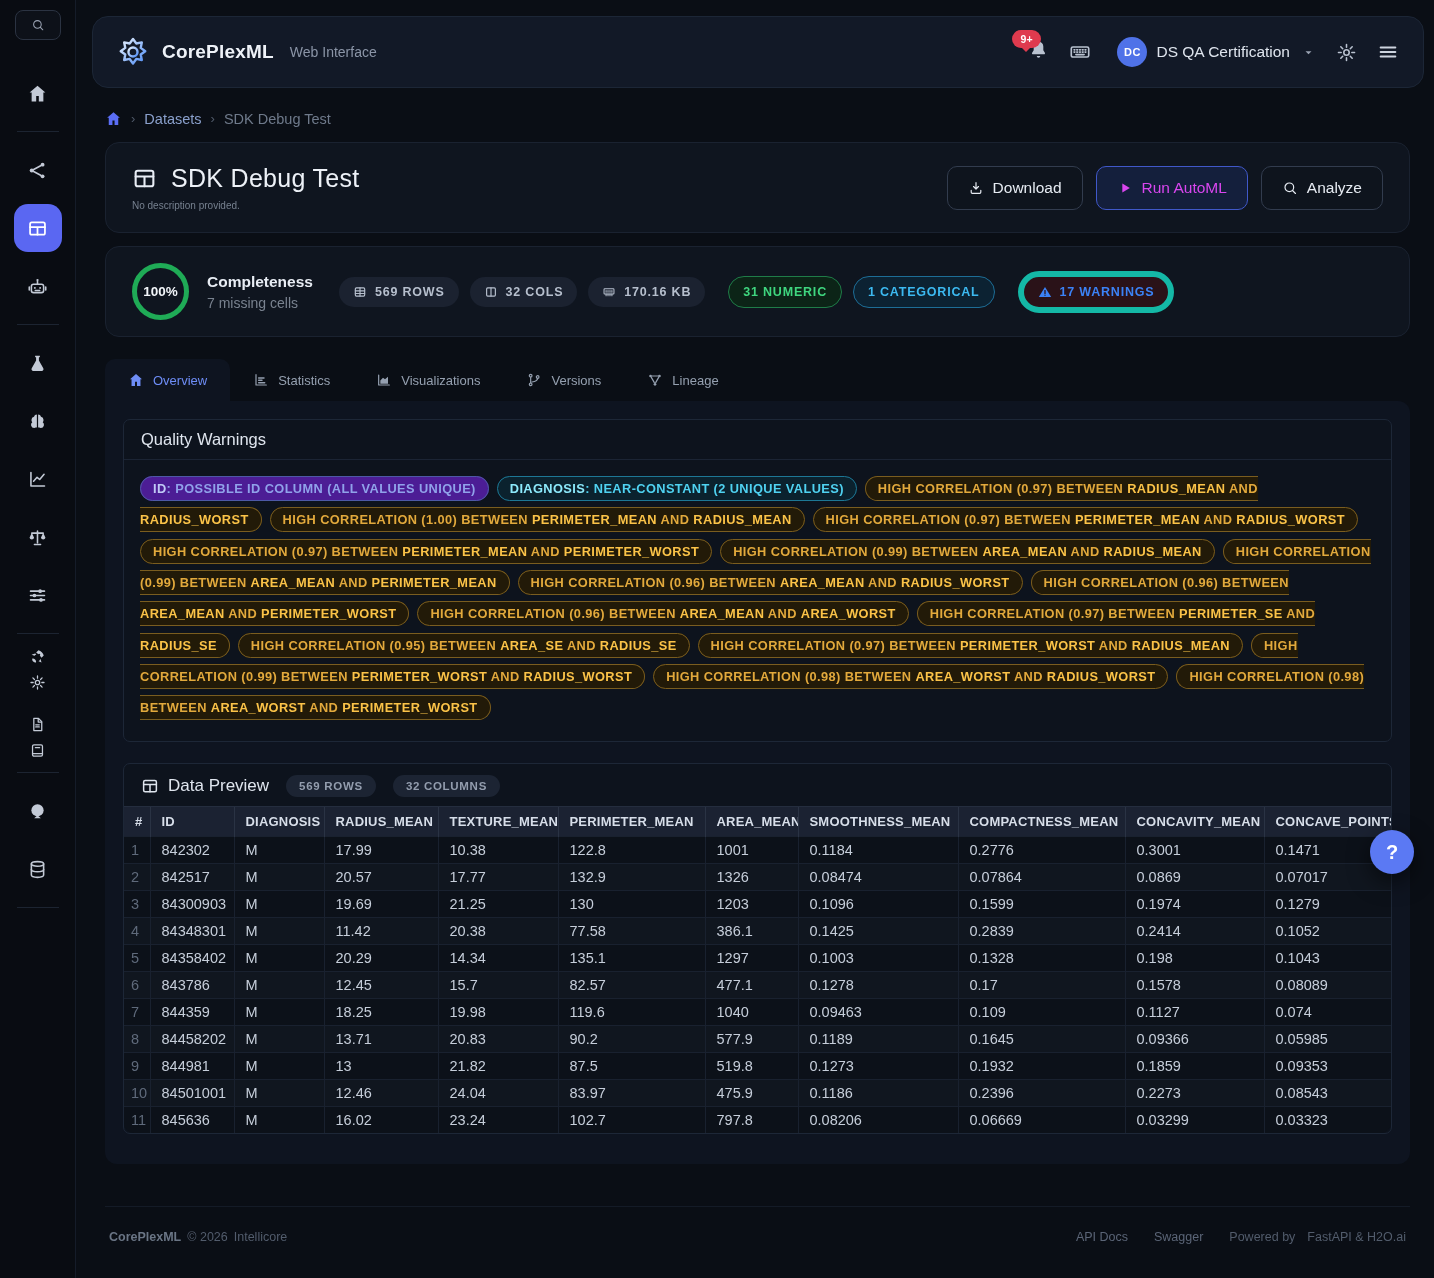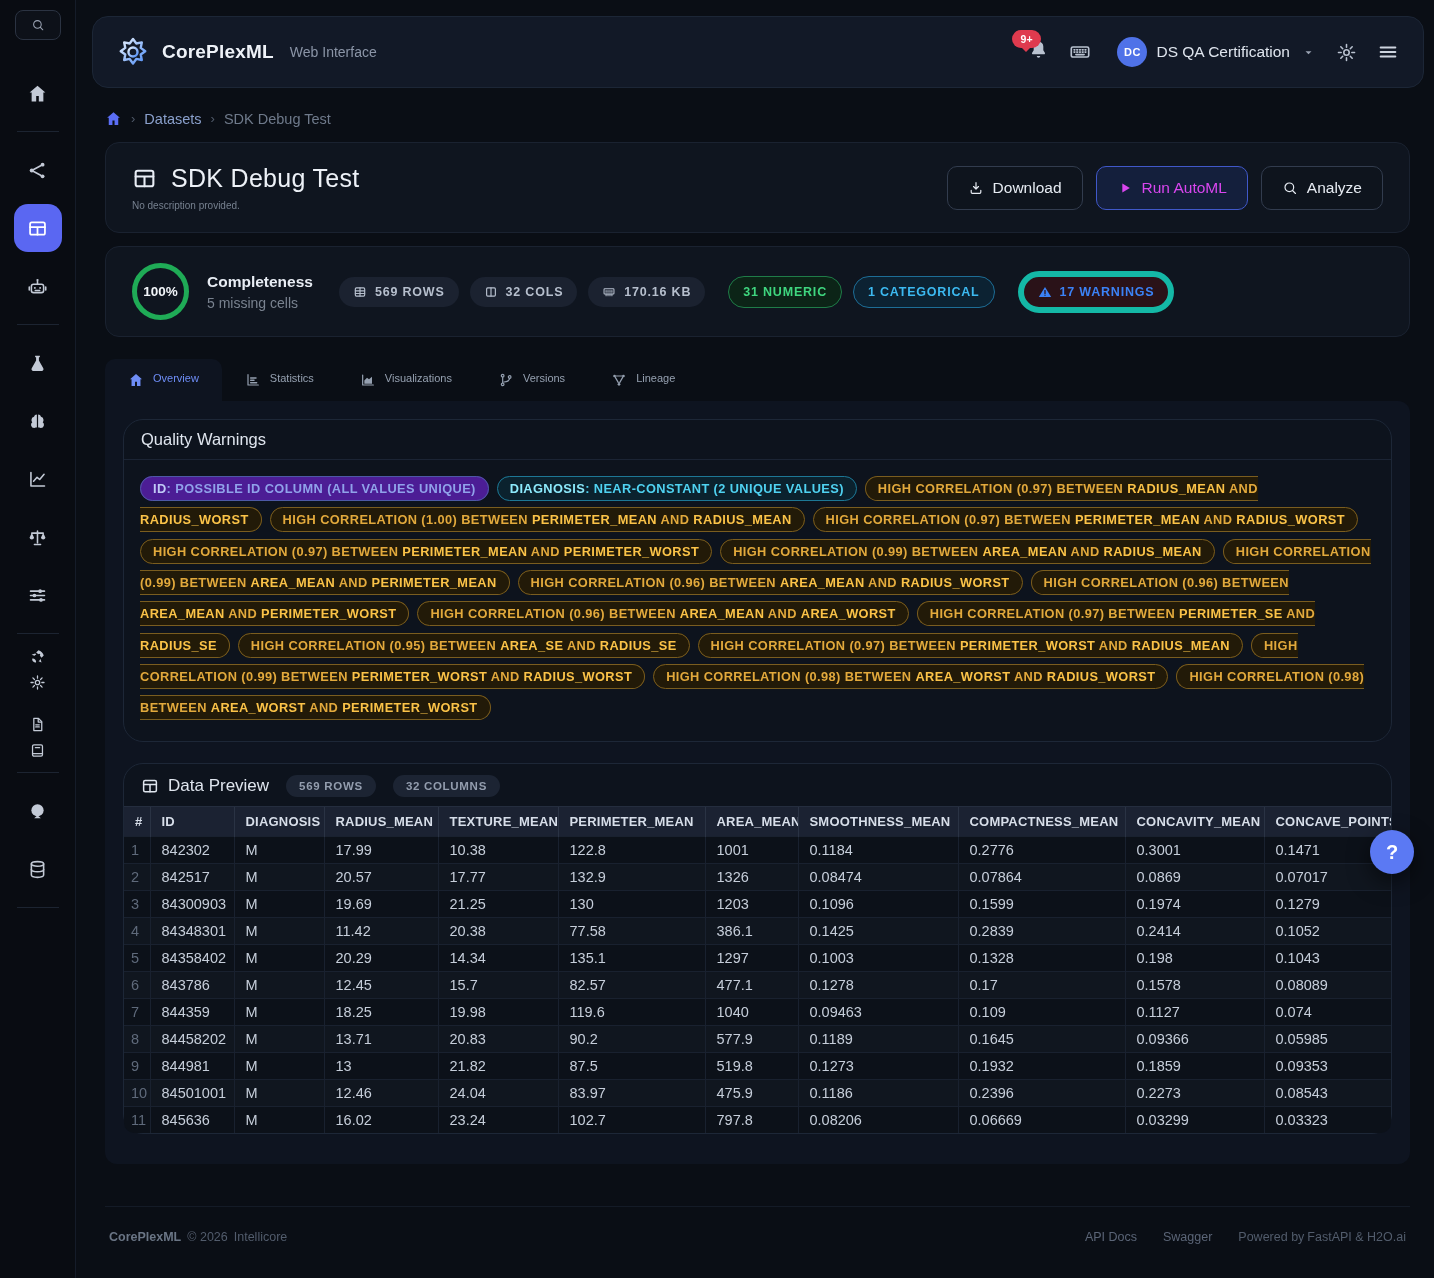--- a/index.html
+++ b/index.html
@@ -74,27 +74,27 @@
   .pills{display:flex;align-items:center;gap:11px;flex-wrap:wrap}
   .pill{display:flex;align-items:center;gap:8px;border-radius:999px;padding:8px 14px;
     font-size:12.5px;font-weight:700;letter-spacing:.8px;white-space:nowrap}
   .pill .ic{font-size:14px}
   .pill.neutral{background:#1b2230;color:#b6bfcd}
   .pill.green{background:#0c2417;border:1px solid #1f7c48;color:#3fd67f;margin-left:12px}
   .pill.blue{background:#0c2232;border:1px solid #1d6d96;color:#3cb9f0}
   .pill.red{background:#2a1218;border:6px solid #14b8a6;color:#3b82f6;margin-left:12px}
 
   .tabs{display:flex;margin-top:22px}
-  .tab{display:flex;align-items:flex-start;gap:9px;padding:13px 23px;font-size:11px;color:#95a0b0;
+  .tab{display:flex;align-items:center;gap:9px;padding:13px 23px;font-size:13px;color:#95a0b0;
     cursor:pointer;border-radius:10px 10px 0 0}
   .tab .ic{font-size:16px}
   .tab.active{background:#0e1420;color:#6e8df6}
 
   .panel{background:#0e1420;border-radius:0 12px 12px 12px;padding:18px;min-height:763px}
-  .inner-card{background:#0d131d;border:1px solid #1d2737;border-radius:20px}
+  .inner-card{background:#0d131d;border:1px solid #1d2737;border-radius:7px}
   .card-head{padding:10px 17px;border-bottom:1px solid #1b2434;font-size:16.5px;color:#dfe5ee;
     display:flex;align-items:center;gap:10px}
   .warnings-card{margin-bottom:21px}
   .chips{padding:13px 16px 17px;line-height:2.45;font-size:12.8px;letter-spacing:.4px}
   .chip{display:inline;border-radius:999px;padding:4px 12px;margin-right:4px;font-weight:600}
   .chip b{font-weight:700}
   .chip.amber{color:#e2a93c;background:#221a08;border:1px solid #7a5d1f}
   .chip.amber b{color:#fbc348}
   .chip.indigo{color:#90a2ea;background:#4c1d95;border:1px solid #4d59a5}
   .chip.indigo b{color:#c0caf6}
@@ -115,21 +115,21 @@
   tr:nth-child(odd) td{background:#0c1119}
   tr:nth-child(even) td{background:#10161f}
   .table-wrap{border-radius:0 0 10px 10px;overflow:hidden;border-top:1px solid #242d3e}
 
   .footer{margin-top:42px;border-top:1px solid #141b27;padding:23px 4px 16px;display:flex;
     justify-content:space-between;font-size:12.5px;color:#525c6c}
   .footer .fl{display:flex;gap:6px}
   .footer .fbrand{color:#6a7585;font-weight:700}
   .footer .fr{display:flex;gap:26px;align-items:center}
   .flink{cursor:pointer;color:#5b6577}
-  .powered{display:flex;gap:3px}
+  .powered{display:flex;gap:12px}
 
   .fab{position:absolute;right:20px;top:830px;width:44px;height:44px;border-radius:50%;
     background:#5b79f3;color:#fff;font-size:20px;font-weight:700;border:none;cursor:pointer;
     box-shadow:0 8px 22px rgba(0,0,0,.55);font-family:inherit;z-index:9}
 </style>
 </head>
 <body>
 
 <aside class="sidebar">
   <div class="side-search">
@@ -387,21 +387,21 @@
             </span>
           <span>Analyze</span>
         </button>
       </div>
     </section>
 
     <section class="card-surface stats-card">
       <div class="ring">100%</div>
       <div class="comp">
         <div class="l1">Completeness</div>
-        <div class="l2">5 missing cells</div>
+        <div class="l2">7 missing cells</div>
       </div>
       <div class="pills" id="stat-pills">
           <div class="pill neutral"><span class="ic">
               <svg viewBox="0 0 24 24" fill="none" stroke="currentColor" stroke-width="1.8">
                 <rect x="4" y="5" width="16" height="14" rx="1.8" stroke-width="2"></rect>
                 <path d="M4 10h16M4 14.5h16M12 5v14" stroke-width="2"></path>
               </svg>
             </span>569 ROWS</div>
           <div class="pill neutral"><span class="ic">
               <svg viewBox="0 0 24 24" fill="none" stroke="currentColor" stroke-width="1.8">

